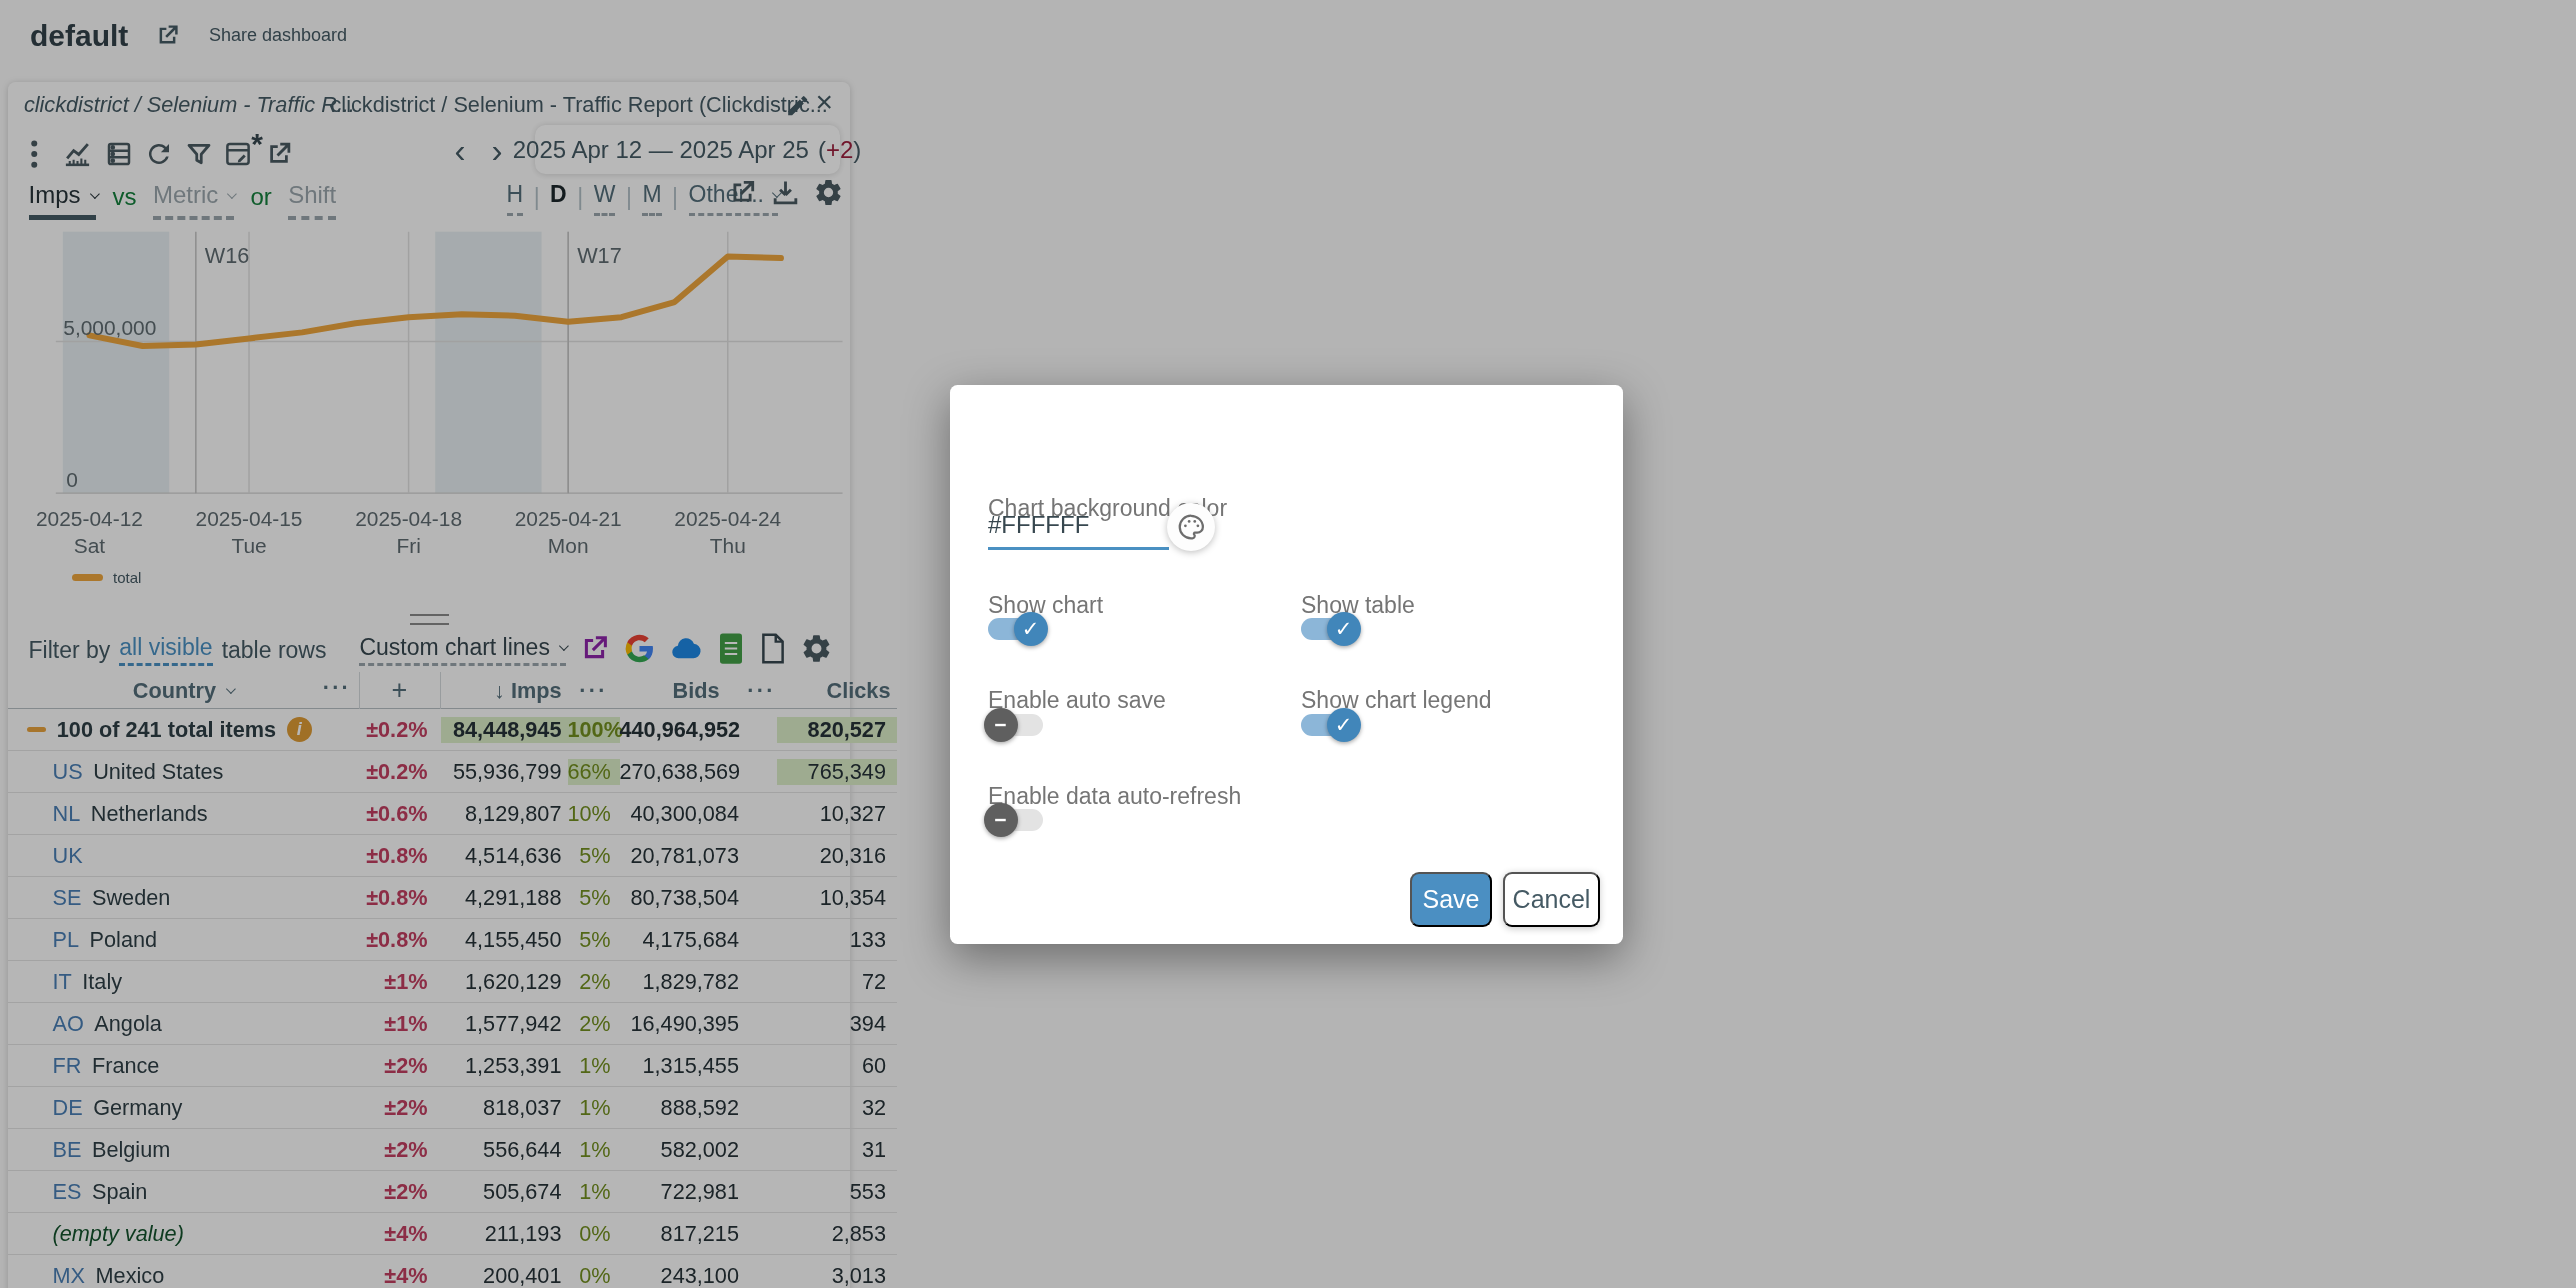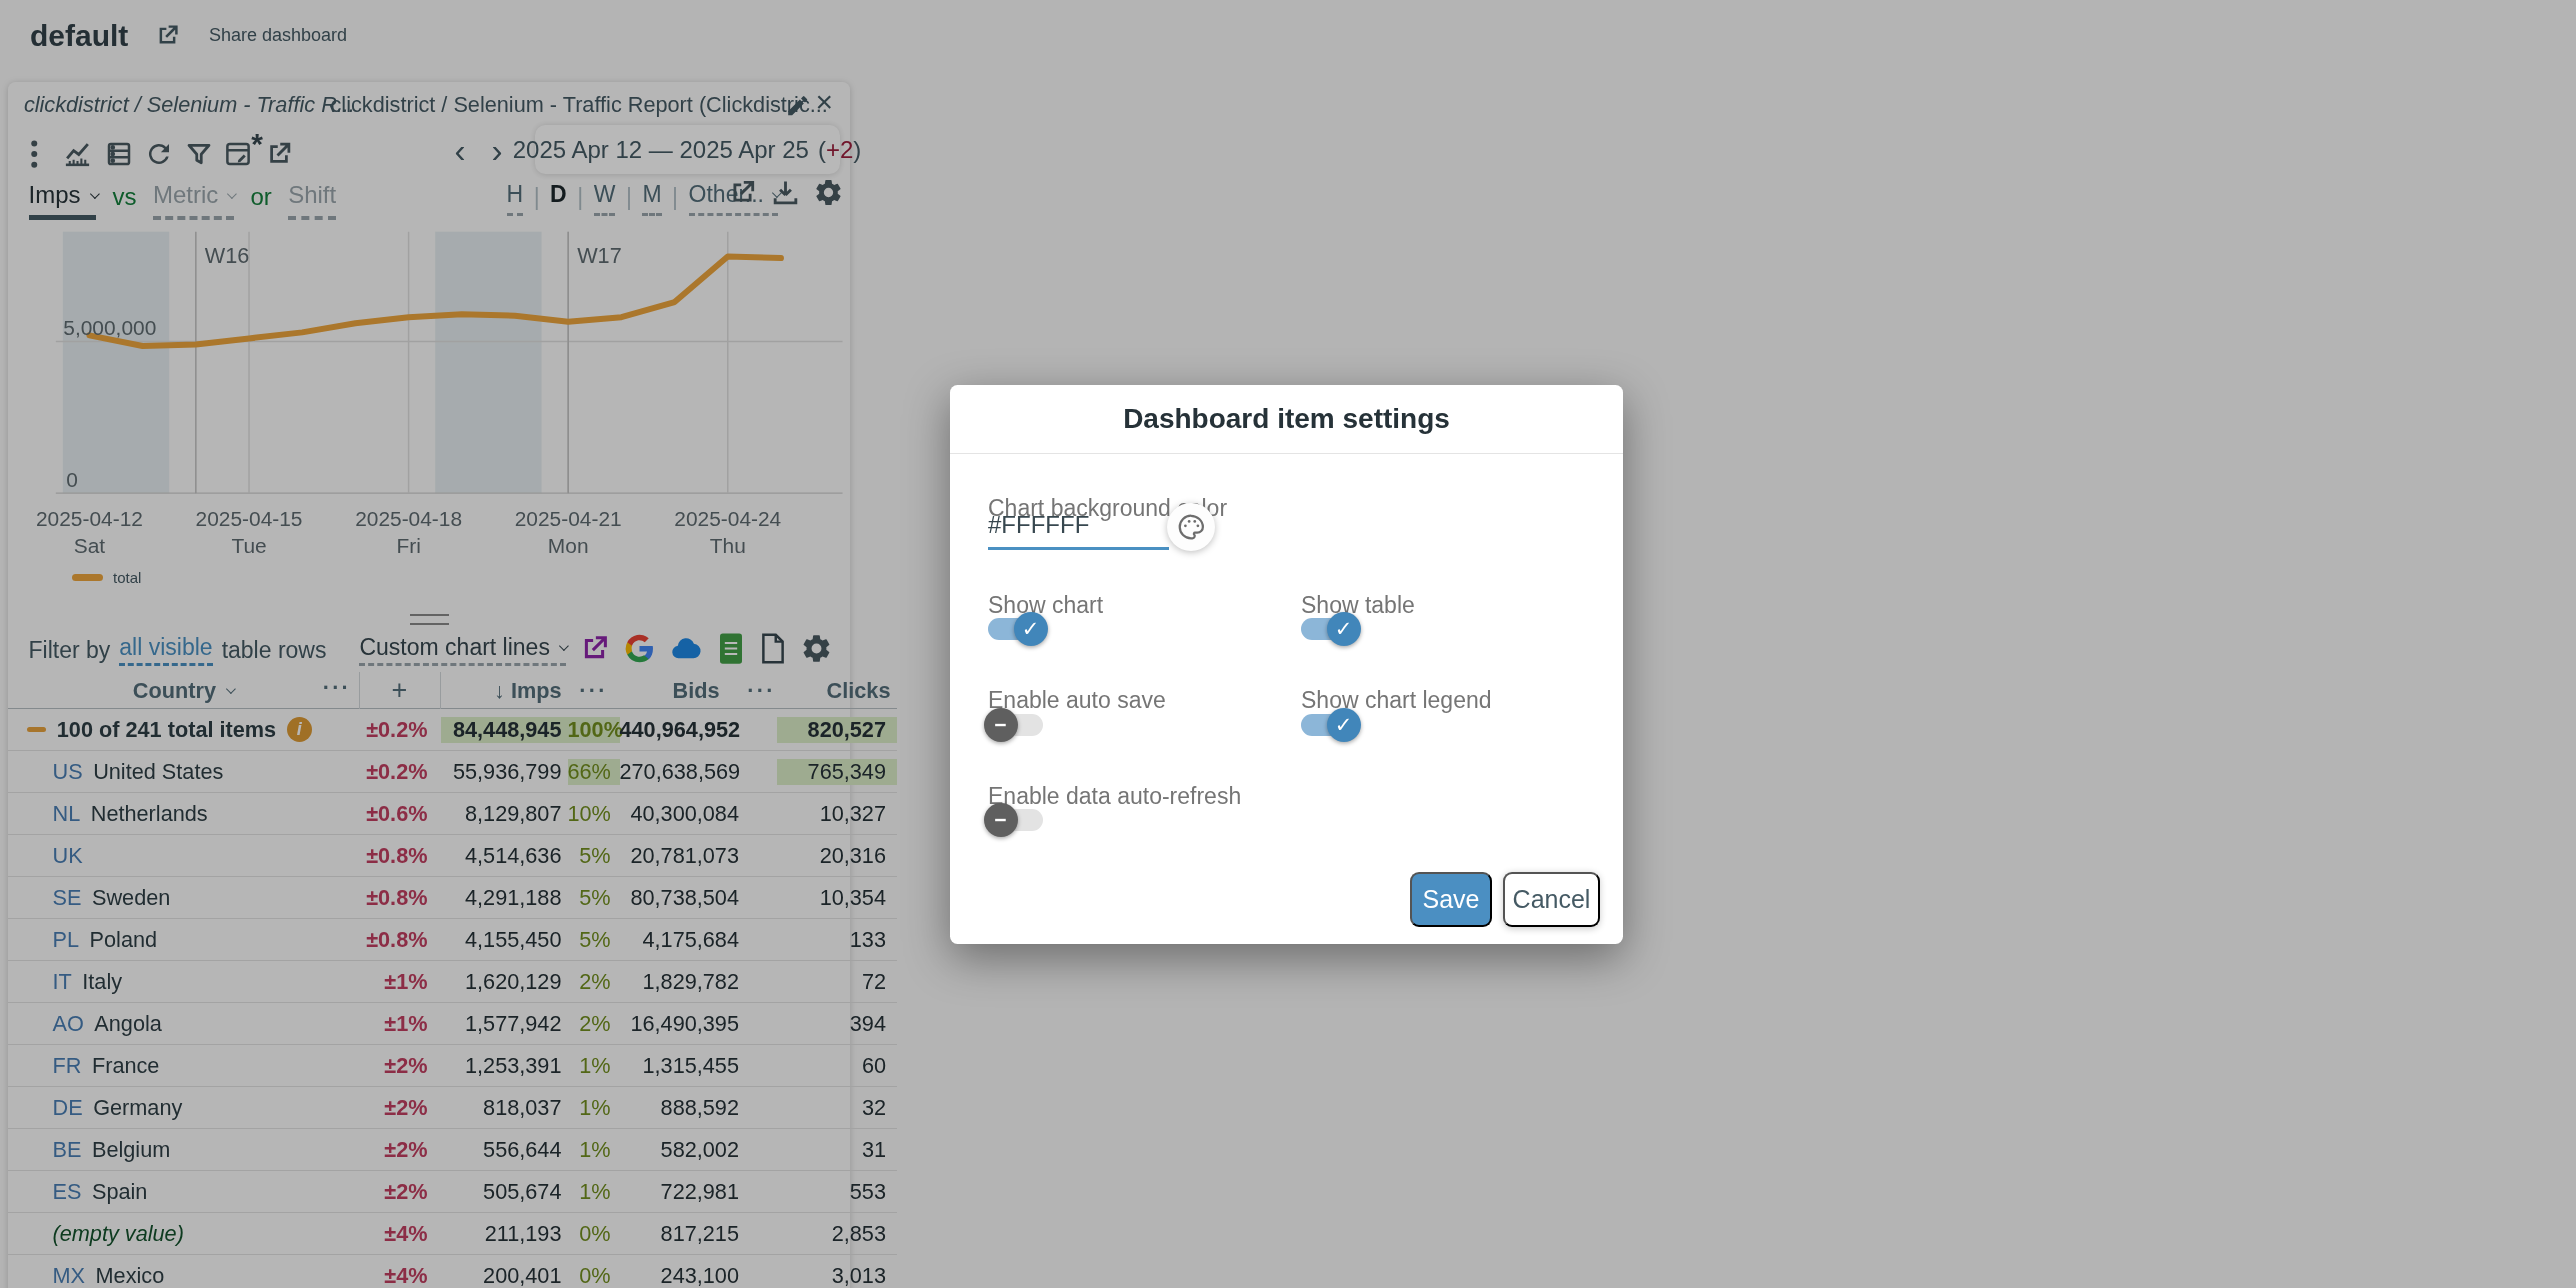--- a/index.html
+++ b/index.html
@@ -520,21 +520,20 @@
           <div></div>
           <div class="num c-clicks">3,013</div>
         </div>
       </div>
   </div>
 </div>
 
 <div class="overlay"></div>
 
 <div class="modal">
-  <div class="modal-title">Dashboard item settings</div>
   <div class="m-label" style="left:38px; top:90px">Chart background color</div>
   <input class="color-input" value="#FFFFFF" style="">
   <div class="palette-btn">
     <svg width="30" height="30" viewBox="0 0 24 24" fill="none" stroke="currentColor" stroke-width="1.8">
       <path d="M12 3a9 9 0 1 0 0 18h1.2a1.8 1.8 0 0 0 1.33-3c-.5-.55-.12-1.45.63-1.45H17A4.5 4.5 0 0 0 21.5 12C21.5 7 17 3 12 3z"></path>
       <circle cx="7.5" cy="11" r="1.1" fill="currentColor" stroke="none"></circle>
       <circle cx="10.5" cy="7.5" r="1.1" fill="currentColor" stroke="none"></circle>
       <circle cx="15" cy="7.5" r="1.1" fill="currentColor" stroke="none"></circle>
       <circle cx="17.5" cy="11" r="1.1" fill="currentColor" stroke="none"></circle>
     </svg>

